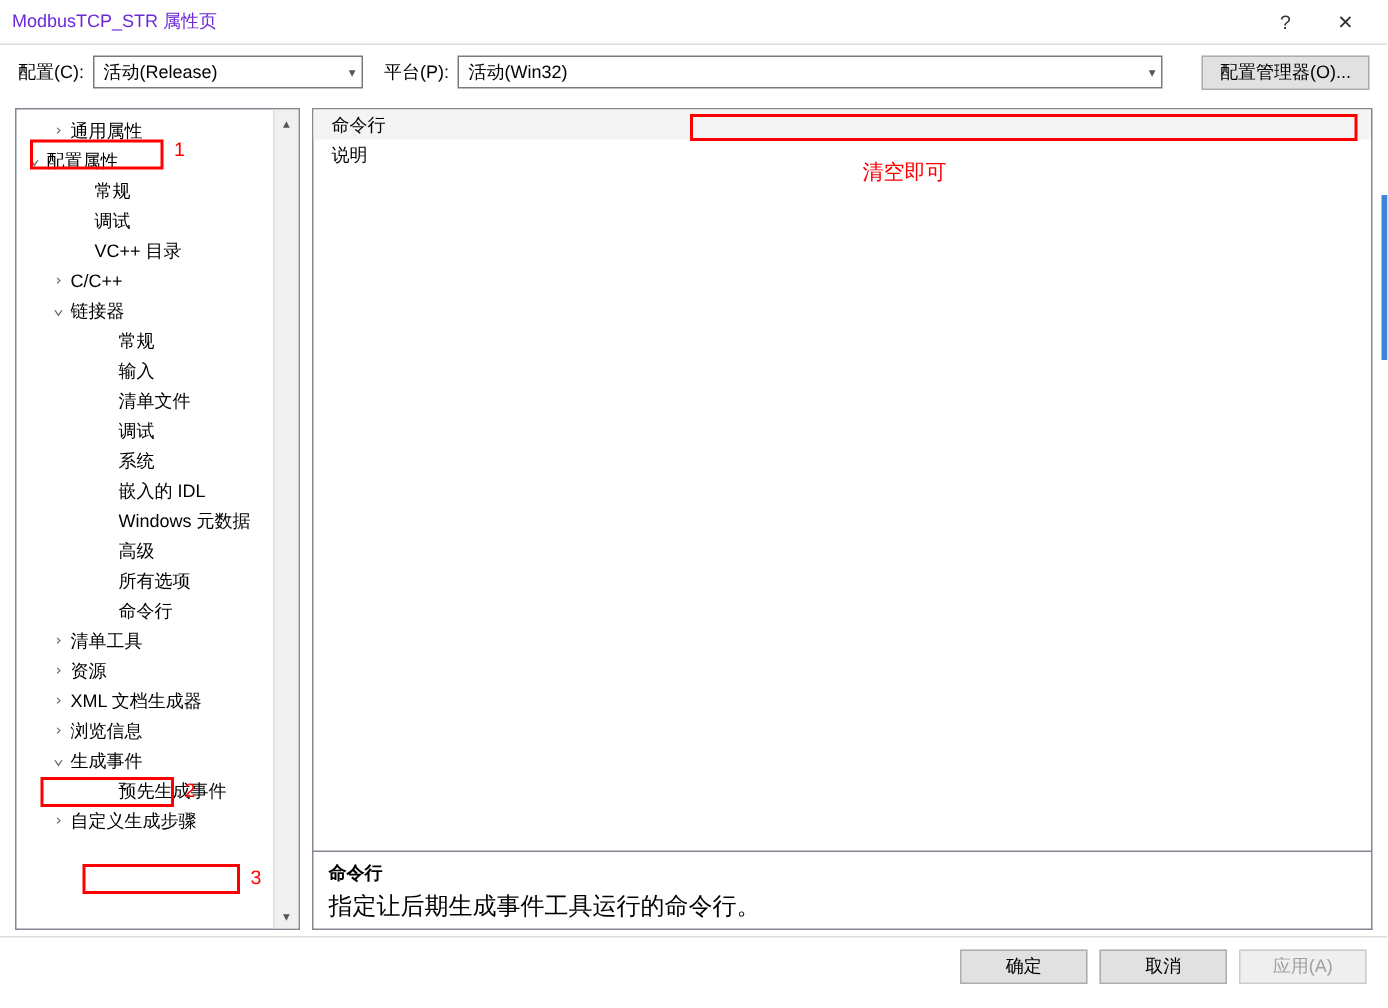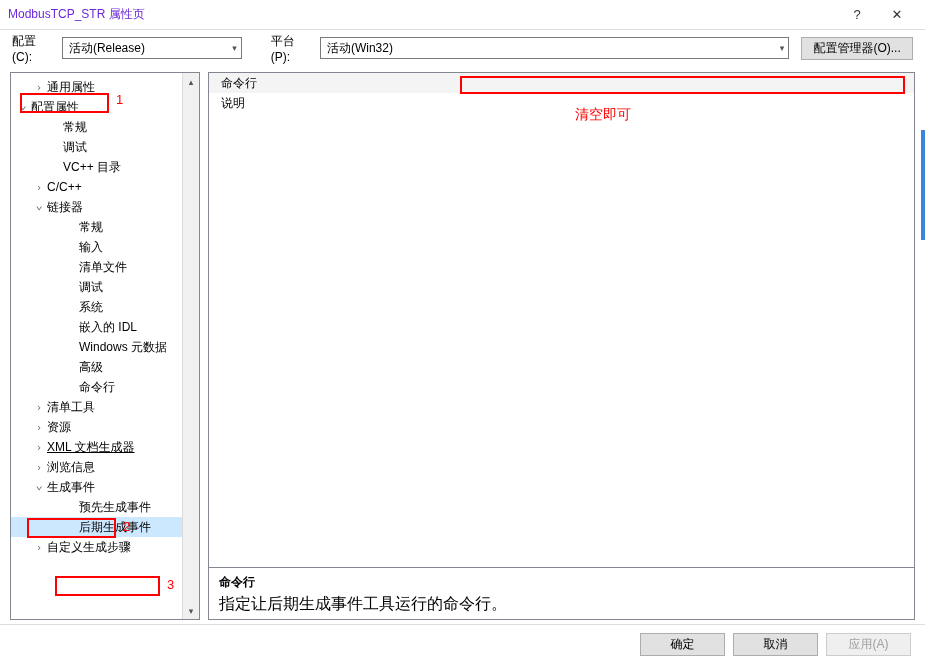--- a/index.html
+++ b/index.html
@@ -192,21 +192,21 @@
   <span class="win-btn">?</span>
   <span class="win-btn">✕</span>
 </div>
 
 <div class="config-row">
   <label>配置(C):</label>
   <div class="combo combo-c">
     <span>活动(Release)</span>
     <span class="chev">▾</span>
   </div>
-  <label style="margin-left:23px">平台(P):</label>
+  <label style="margin-left:8px">平台(P):</label>
   <div class="combo combo-p">
     <span>活动(Win32)</span>
     <span class="chev">▾</span>
   </div>
   <div style="flex:1"></div>
   <div class="btn" style="width:112px">
     <span>配置管理器(O)...</span>
   </div>
 </div>
 
@@ -268,49 +268,49 @@
         <div class="tree-item" style="padding-left: 54px;">
           <span class="exp"></span>
           <span style="margin-left: 2px;">Windows 元数据</span>
         </div>
         <div class="tree-item" style="padding-left: 54px;">
           <span class="exp"></span>
           <span style="margin-left: 2px;">高级</span>
         </div>
         <div class="tree-item" style="padding-left: 54px;">
           <span class="exp"></span>
+          <span style="margin-left: 2px;">所有选项</span>
+        </div>
+        <div class="tree-item" style="padding-left: 54px;">
+          <span class="exp"></span>
           <span style="margin-left: 2px;">命令行</span>
         </div>
         <div class="tree-item" style="padding-left: 22px;">
           <span class="exp">›</span>
           <span style="margin-left: 2px;">清单工具</span>
         </div>
         <div class="tree-item" style="padding-left: 22px;">
           <span class="exp">›</span>
           <span style="margin-left: 2px;">资源</span>
         </div>
         <div class="tree-item" style="padding-left: 22px;">
           <span class="exp">›</span>
-          <span style="margin-left: 2px; text-decoration: underline;">XML 文档生成器</span>
+          <span style="margin-left: 2px;">XML 文档生成器</span>
         </div>
         <div class="tree-item" style="padding-left: 22px;">
           <span class="exp">›</span>
           <span style="margin-left: 2px;">浏览信息</span>
         </div>
         <div class="tree-item" style="padding-left: 22px;">
           <span class="exp" style="transform: translateY(-2px); font-size: 12px;">⌄</span>
           <span style="margin-left: 2px;">生成事件</span>
         </div>
         <div class="tree-item" style="padding-left: 54px;">
           <span class="exp"></span>
           <span style="margin-left: 2px;">预先生成事件</span>
-        </div>
-        <div class="tree-item selected" style="padding-left: 54px;">
-          <span class="exp"></span>
-          <span style="margin-left: 2px;">后期生成事件</span>
         </div>
         <div class="tree-item" style="padding-left: 22px;">
           <span class="exp">›</span>
           <span style="margin-left: 2px;">自定义生成步骤</span>
         </div>
       </div>
     <div class="scrollbar-v">
       <div class="arrow">▴</div>
       <div style="flex:1"></div>
       <div class="arrow" style="position:absolute;bottom:0;left:0;right:0">▾</div>

